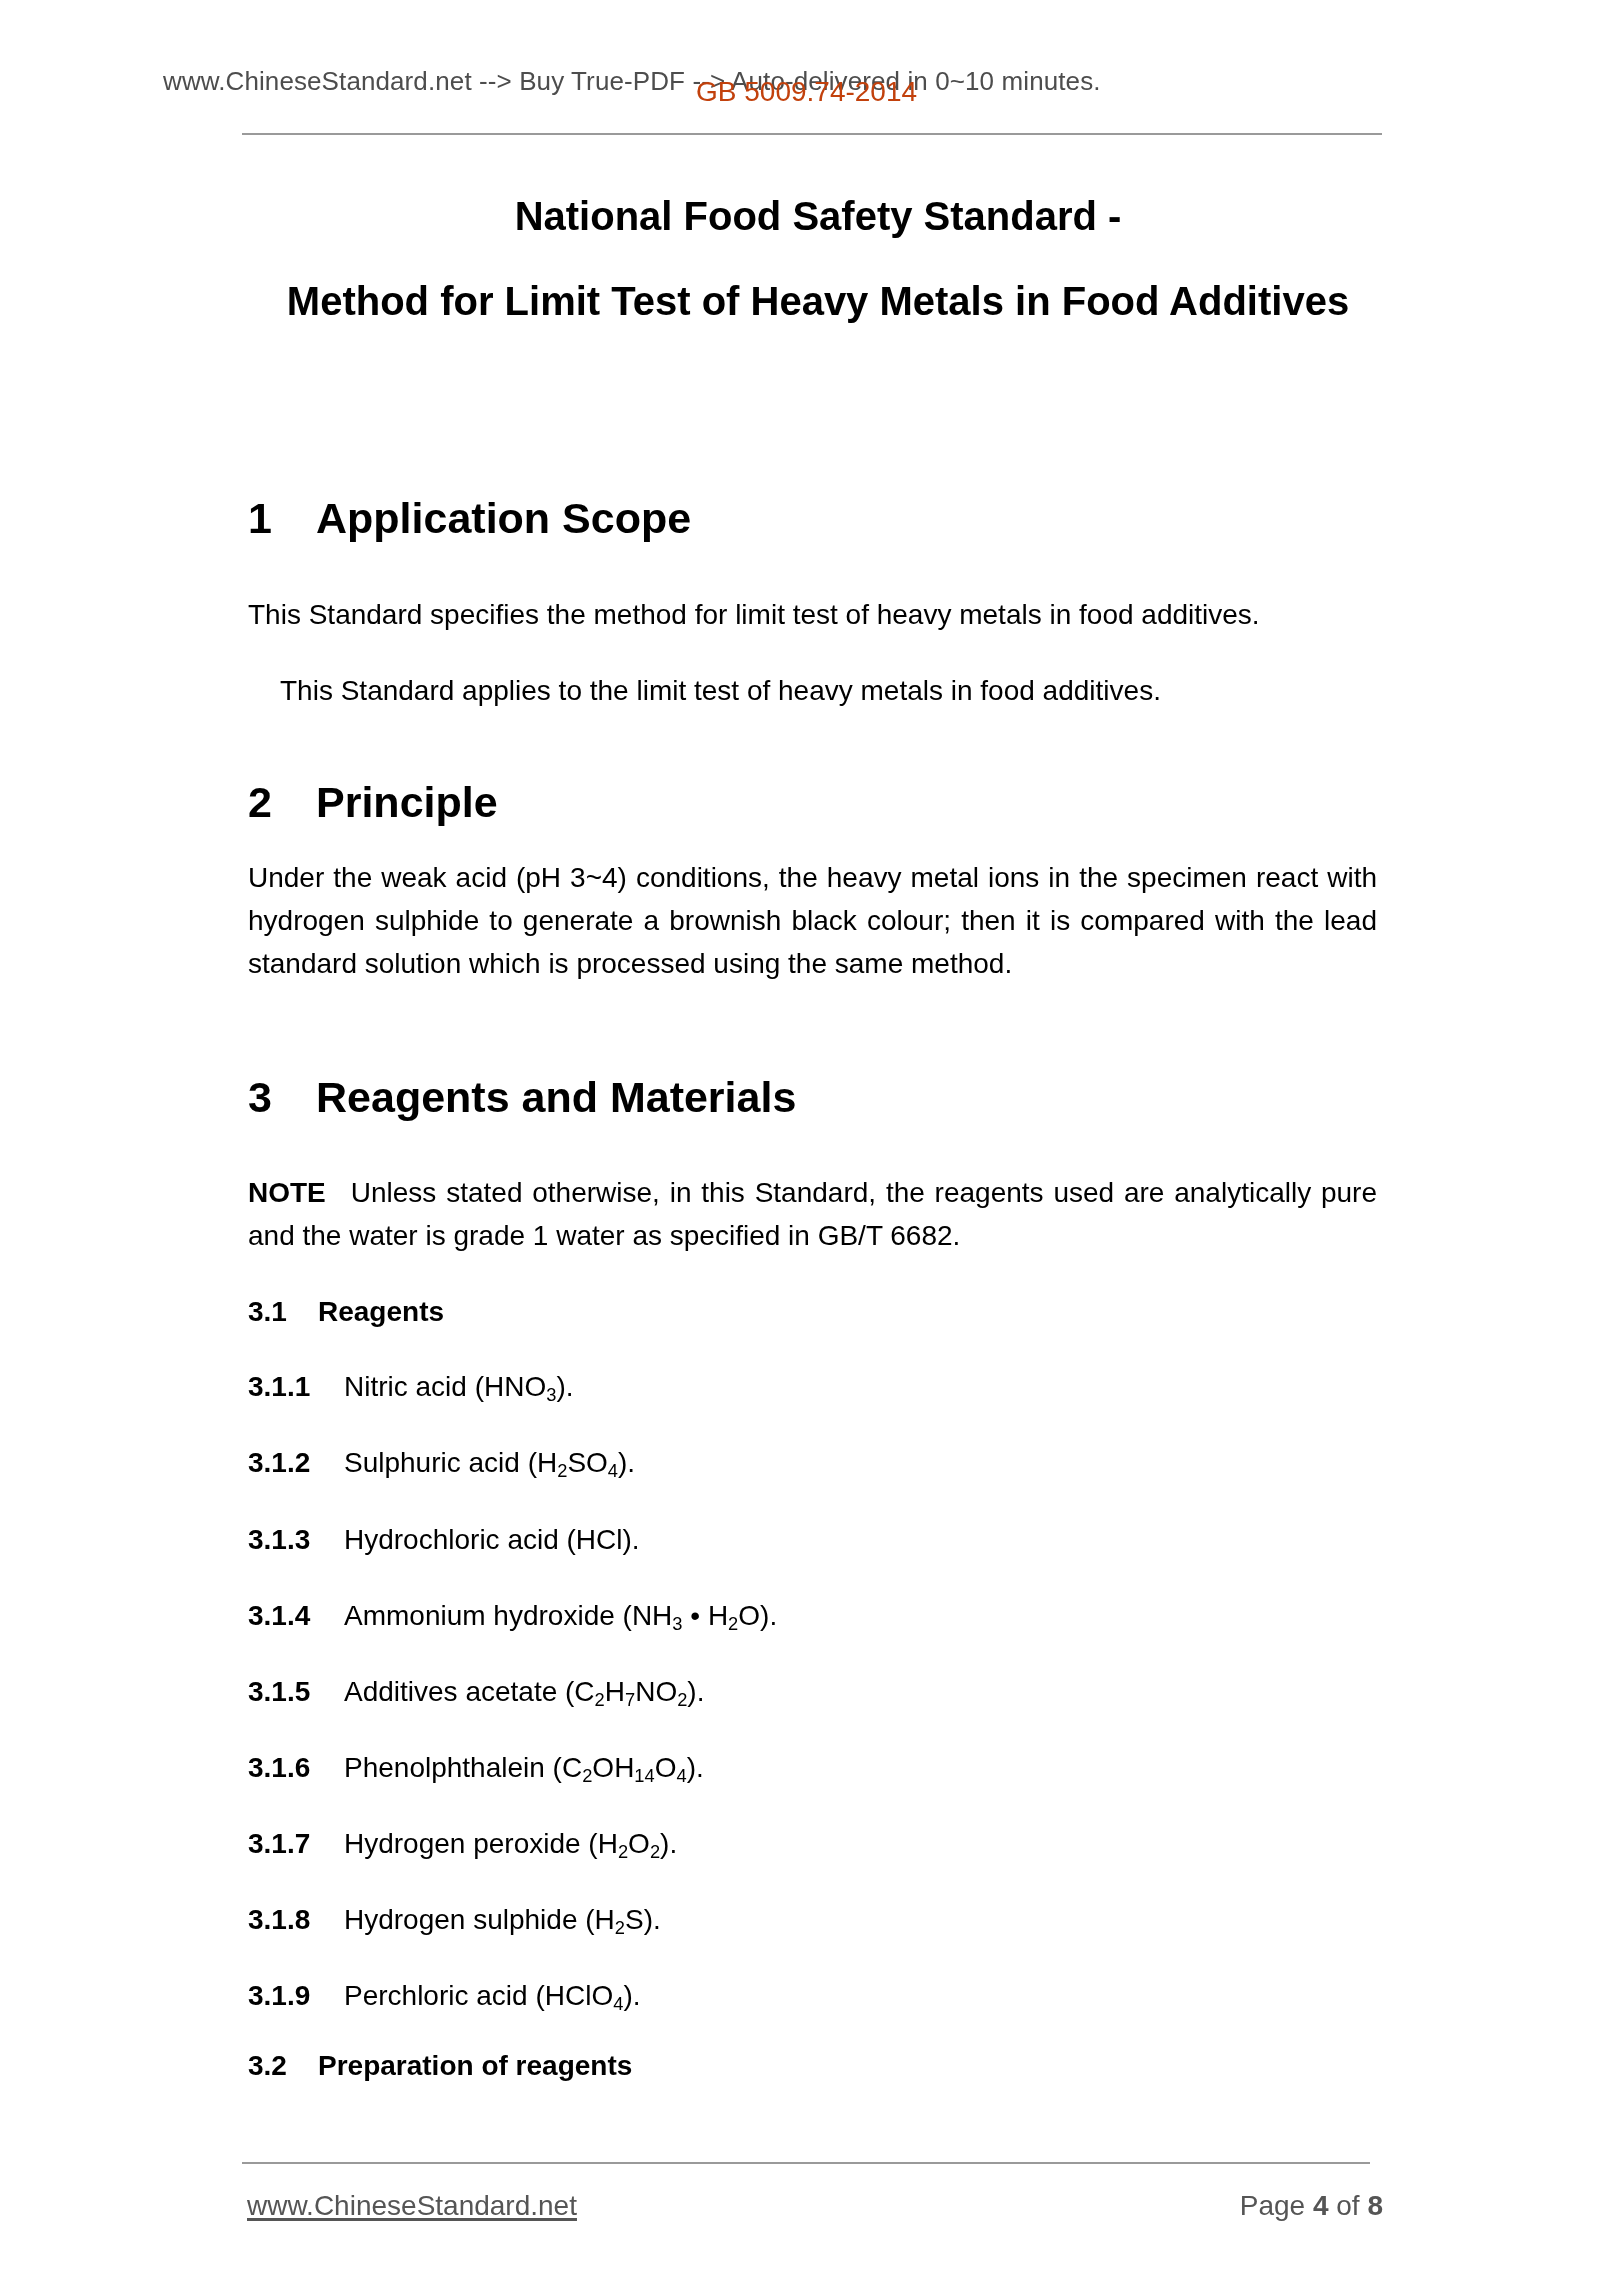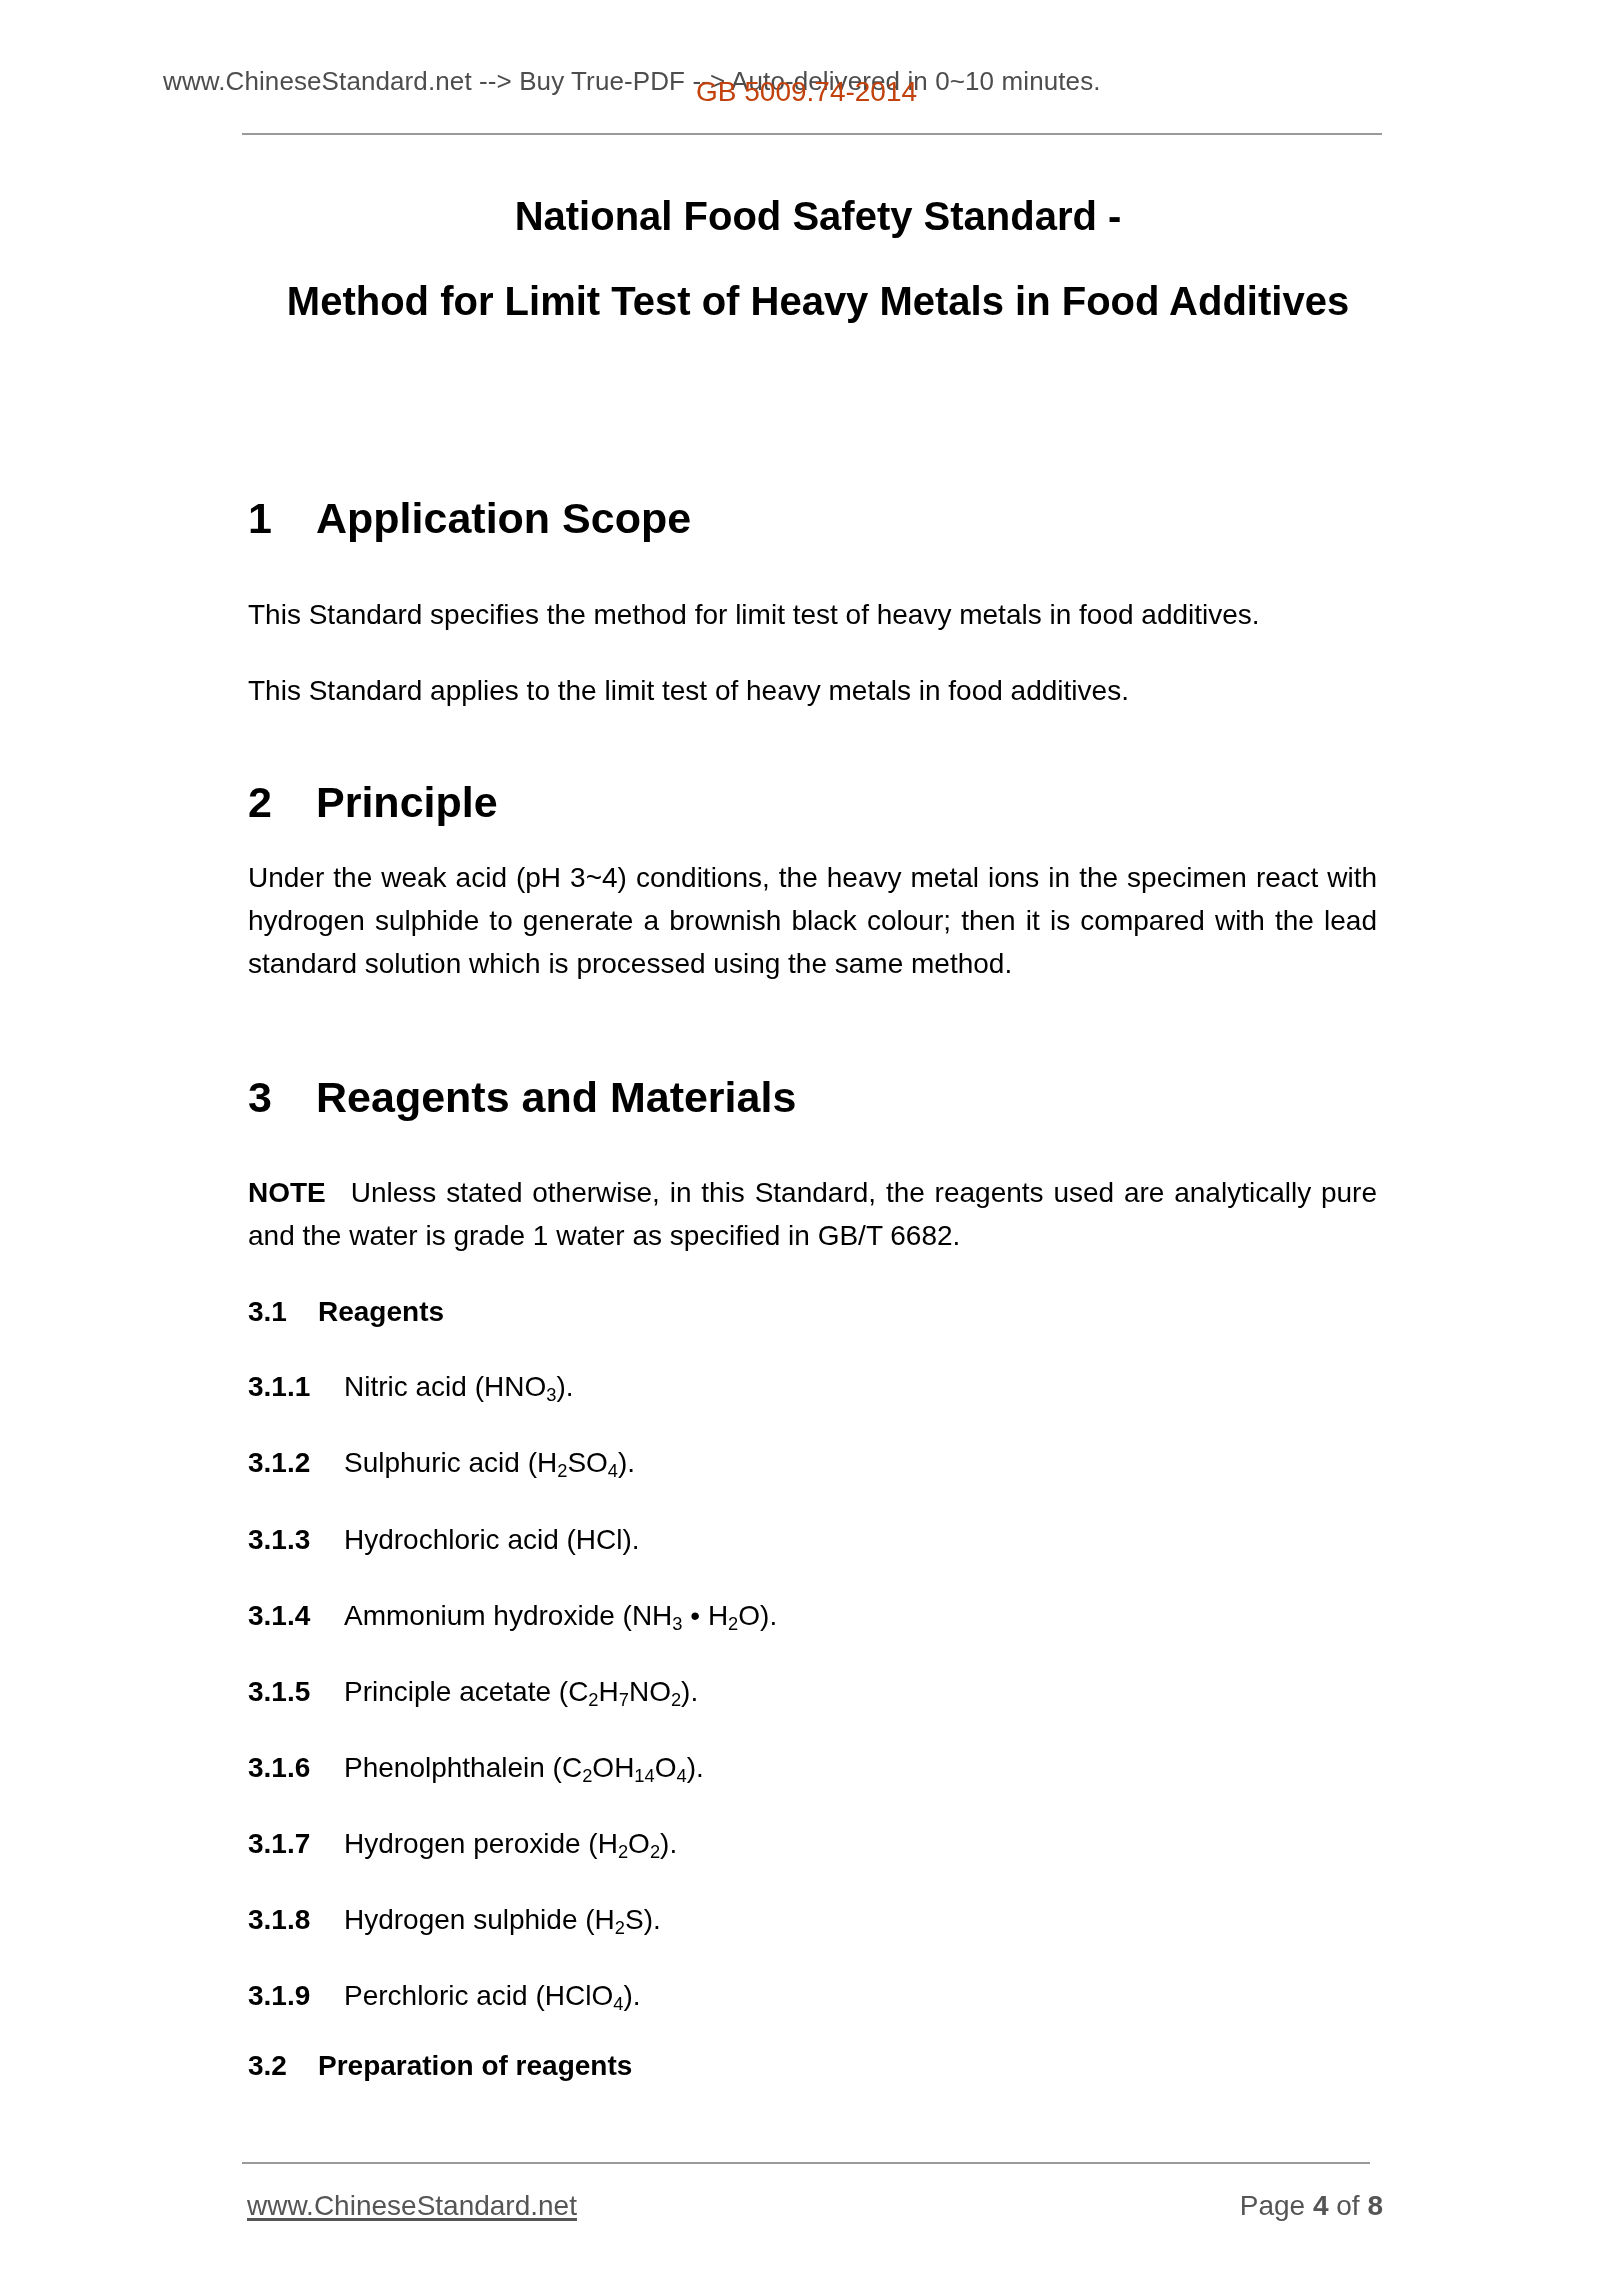--- a/index.html
+++ b/index.html
@@ -33,21 +33,21 @@
 <div class="abs hdr-code">GB 5009.74-2014</div>
 <div class="rule" style="left:242px; top:133px; width:1140px;"></div>
 
 <div class="abs title" style="top:196px;">National Food Safety Standard -</div>
 <div class="abs title" style="top:281px;">Method for Limit Test of Heavy Metals in Food Additives</div>
 
 <div class="abs h1" style="top:497px;">
   <span class="num">1</span><span>Application Scope</span>
 </div>
 <div class="abs body" style="top:601px;">This Standard specifies the method for limit test of heavy metals in food additives.</div>
-<div class="abs body" style="top:677px;">This Standard applies to the limit test of heavy metals in food additives.</div>
+<div class="abs body" style="top:677px;margin-left:32px;">This Standard applies to the limit test of heavy metals in food additives.</div>
 
 <div class="abs h1" style="top:781px;">
   <span class="num">2</span><span>Principle</span>
 </div>
 <div class="para" style="top:856px;">Under the weak acid (pH 3~4) conditions, the heavy metal ions in the specimen react with hydrogen sulphide to generate a brownish black colour; then it is compared with the lead standard solution which is processed using the same method.</div>
 
 <div class="abs h1" style="top:1076px;">
   <span class="num">3</span><span>Reagents and Materials</span>
 </div>
 <div class="para" style="top:1171px;">
@@ -56,21 +56,21 @@
 
 <div class="abs h3" style="top:1298px;">
   <span class="num">3.1</span><span>Reagents</span>
 </div>
 
 <div id="reagent-list">
     <div class="abs item" style="top: 1373px;"><span class="num">3.1.1</span><span>Nitric acid</span><span> (<span>HNO</span><sub>3</sub>).</span></div>
     <div class="abs item" style="top: 1449px;"><span class="num">3.1.2</span><span>Sulphuric acid</span><span> (<span>H</span><sub>2</sub><span>SO</span><sub>4</sub>).</span></div>
     <div class="abs item" style="top: 1526px;"><span class="num">3.1.3</span><span>Hydrochloric acid</span><span> (<span>HCl</span>).</span></div>
     <div class="abs item" style="top: 1602px;"><span class="num">3.1.4</span><span>Ammonium hydroxide</span><span> (<span>NH</span><sub>3</sub><span> • H</span><sub>2</sub><span>O</span>).</span></div>
-    <div class="abs item" style="top: 1678px;"><span class="num">3.1.5</span><span>Principle acetate</span><span> (<span>C</span><sub>2</sub><span>H</span><sub>7</sub><span>NO</span><sub>2</sub>).</span></div>
+    <div class="abs item" style="top: 1678px;"><span class="num">3.1.5</span><span>Additives acetate</span><span> (<span>C</span><sub>2</sub><span>H</span><sub>7</sub><span>NO</span><sub>2</sub>).</span></div>
     <div class="abs item" style="top: 1754px;"><span class="num">3.1.6</span><span>Phenolphthalein</span><span> (<span>C</span><sub>2</sub><span>OH</span><sub>14</sub><span>O</span><sub>4</sub>).</span></div>
     <div class="abs item" style="top: 1830px;"><span class="num">3.1.7</span><span>Hydrogen peroxide</span><span> (<span>H</span><sub>2</sub><span>O</span><sub>2</sub>).</span></div>
     <div class="abs item" style="top: 1906px;"><span class="num">3.1.8</span><span>Hydrogen sulphide</span><span> (<span>H</span><sub>2</sub><span>S</span>).</span></div>
     <div class="abs item" style="top: 1982px;"><span class="num">3.1.9</span><span>Perchloric acid</span><span> (<span>HClO</span><sub>4</sub>).</span></div>
   </div>
 
 <div class="abs h3" style="top:2052px;">
   <span class="num">3.2</span><span>Preparation of reagents</span>
 </div>
 

